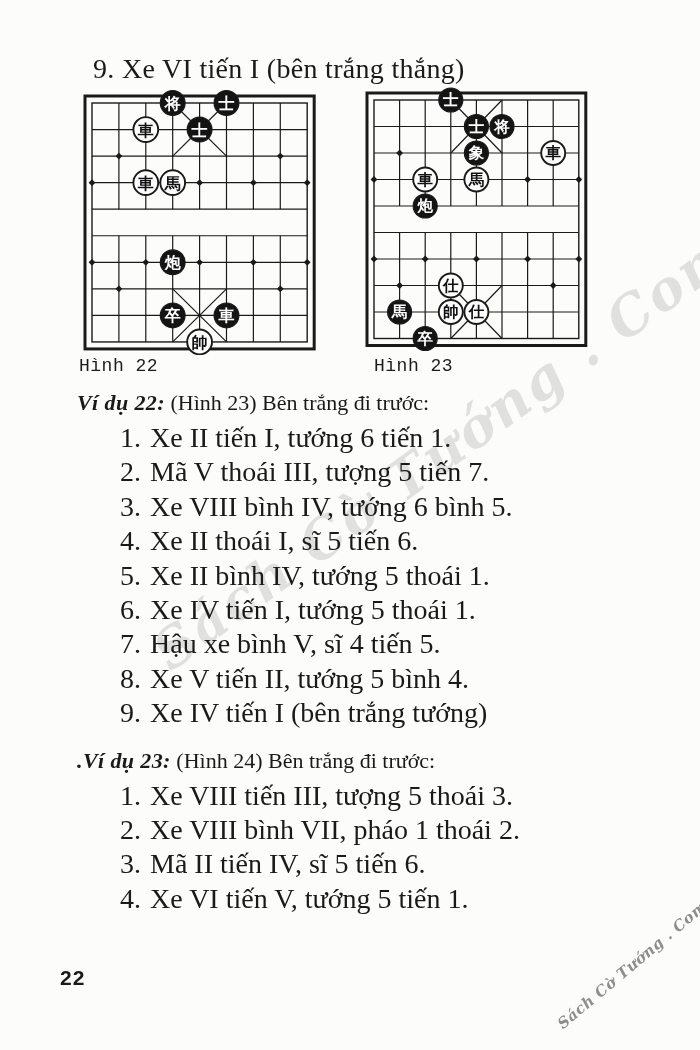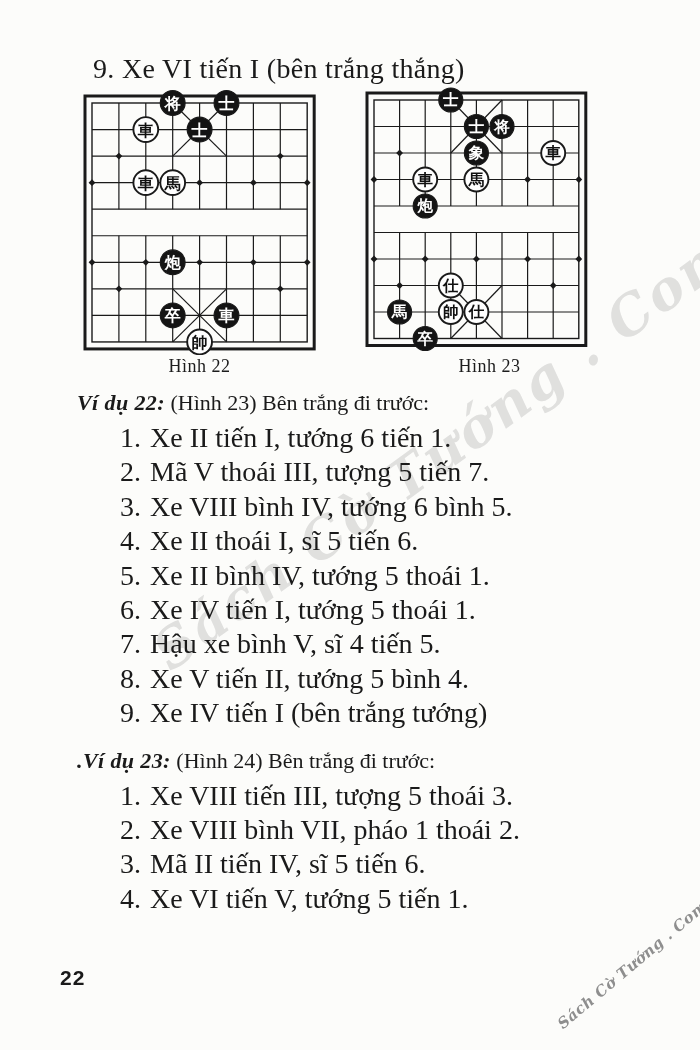--- a/index.html
+++ b/index.html
@@ -34,22 +34,22 @@
     z-index:0;pointer-events:none;
   }
   .top-move{
     position:absolute;left:93px;top:56px;
     font-size:28px;line-height:26px;letter-spacing:0.3px;
     z-index:2;
   }
   .board-svg{position:absolute;z-index:1;}
   .board-caption{
     position:absolute;top:356px;
-    font-family:Liberation Serif, serif;
-    font-size:18px;color:#1c1c1c;text-align:center;
+    font-family:Liberation Mono, monospace;
+    font-size:18px;color:#1c1c1c;text-align:left;
     letter-spacing:0.5px;z-index:2;
   }
   .content{position:absolute;left:0;top:385px;width:576px;z-index:2;}
   .ex-heading{
     padding-left:77px;height:35px;line-height:35px;
     font-size:22px;white-space:nowrap;
   }
   .ex-heading .vd{font-weight:bold;font-style:italic;letter-spacing:0.4px;}
   .ex-heading + .moves{margin-top:1px;}
   .ex-block + .ex-block{margin-top:12px;}

